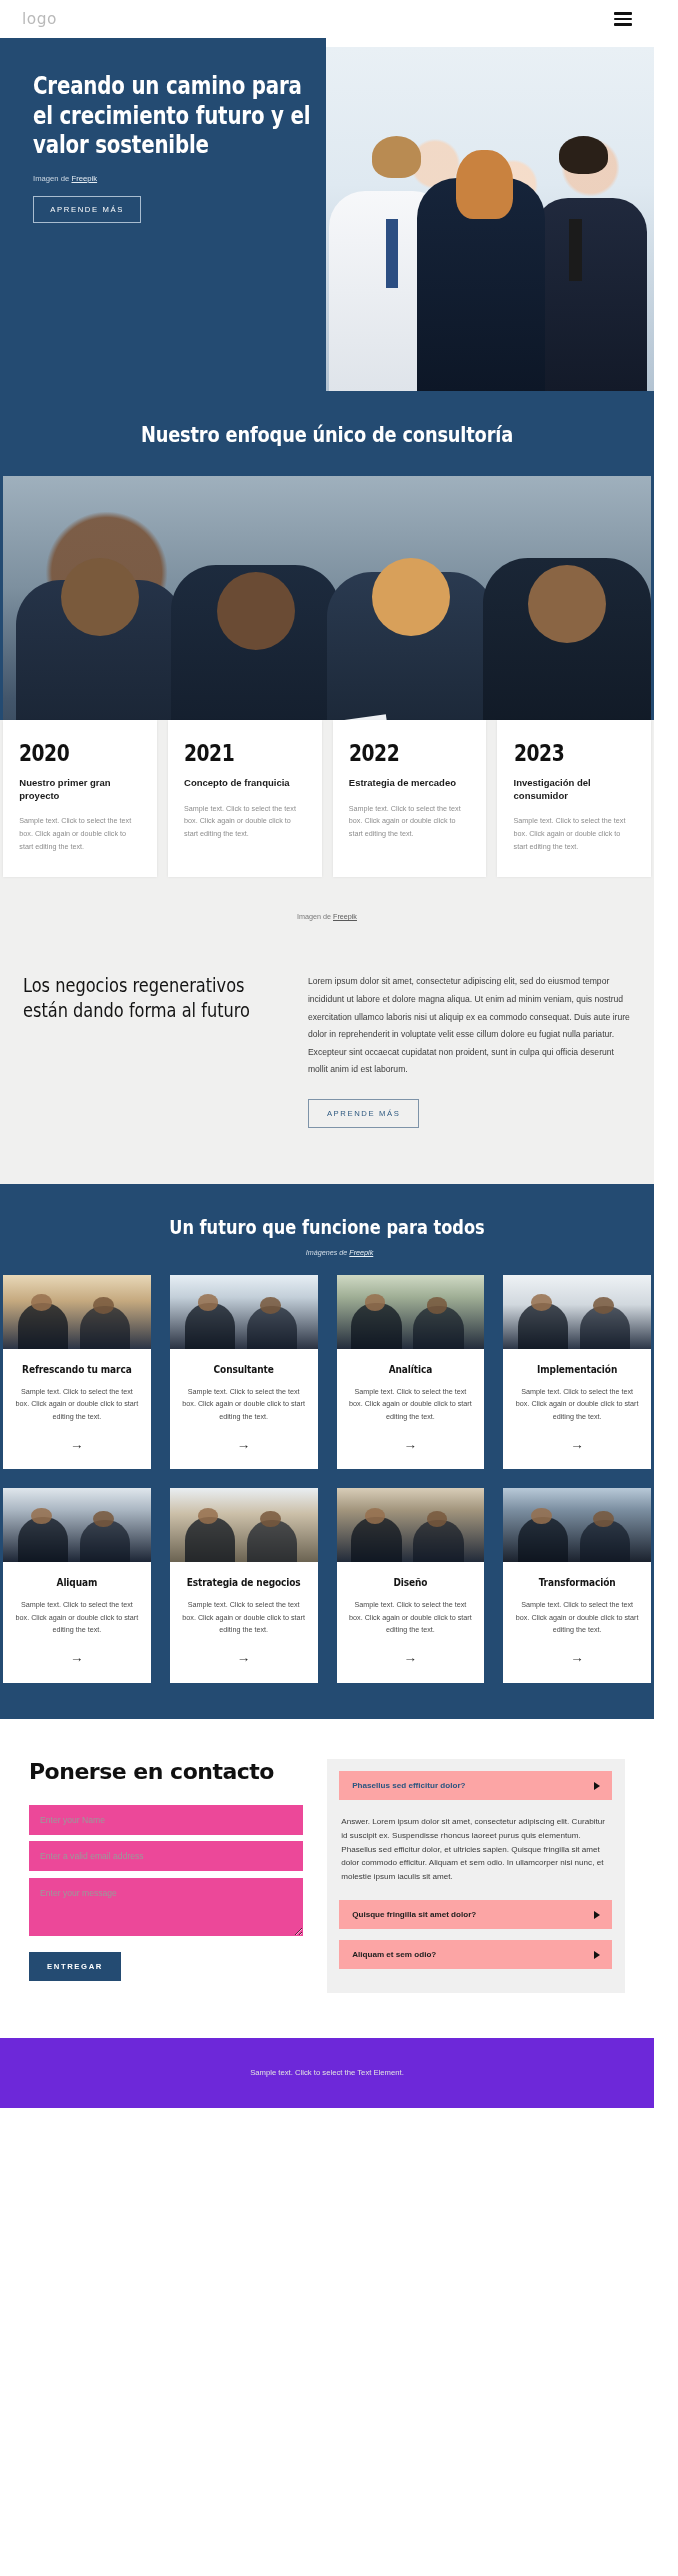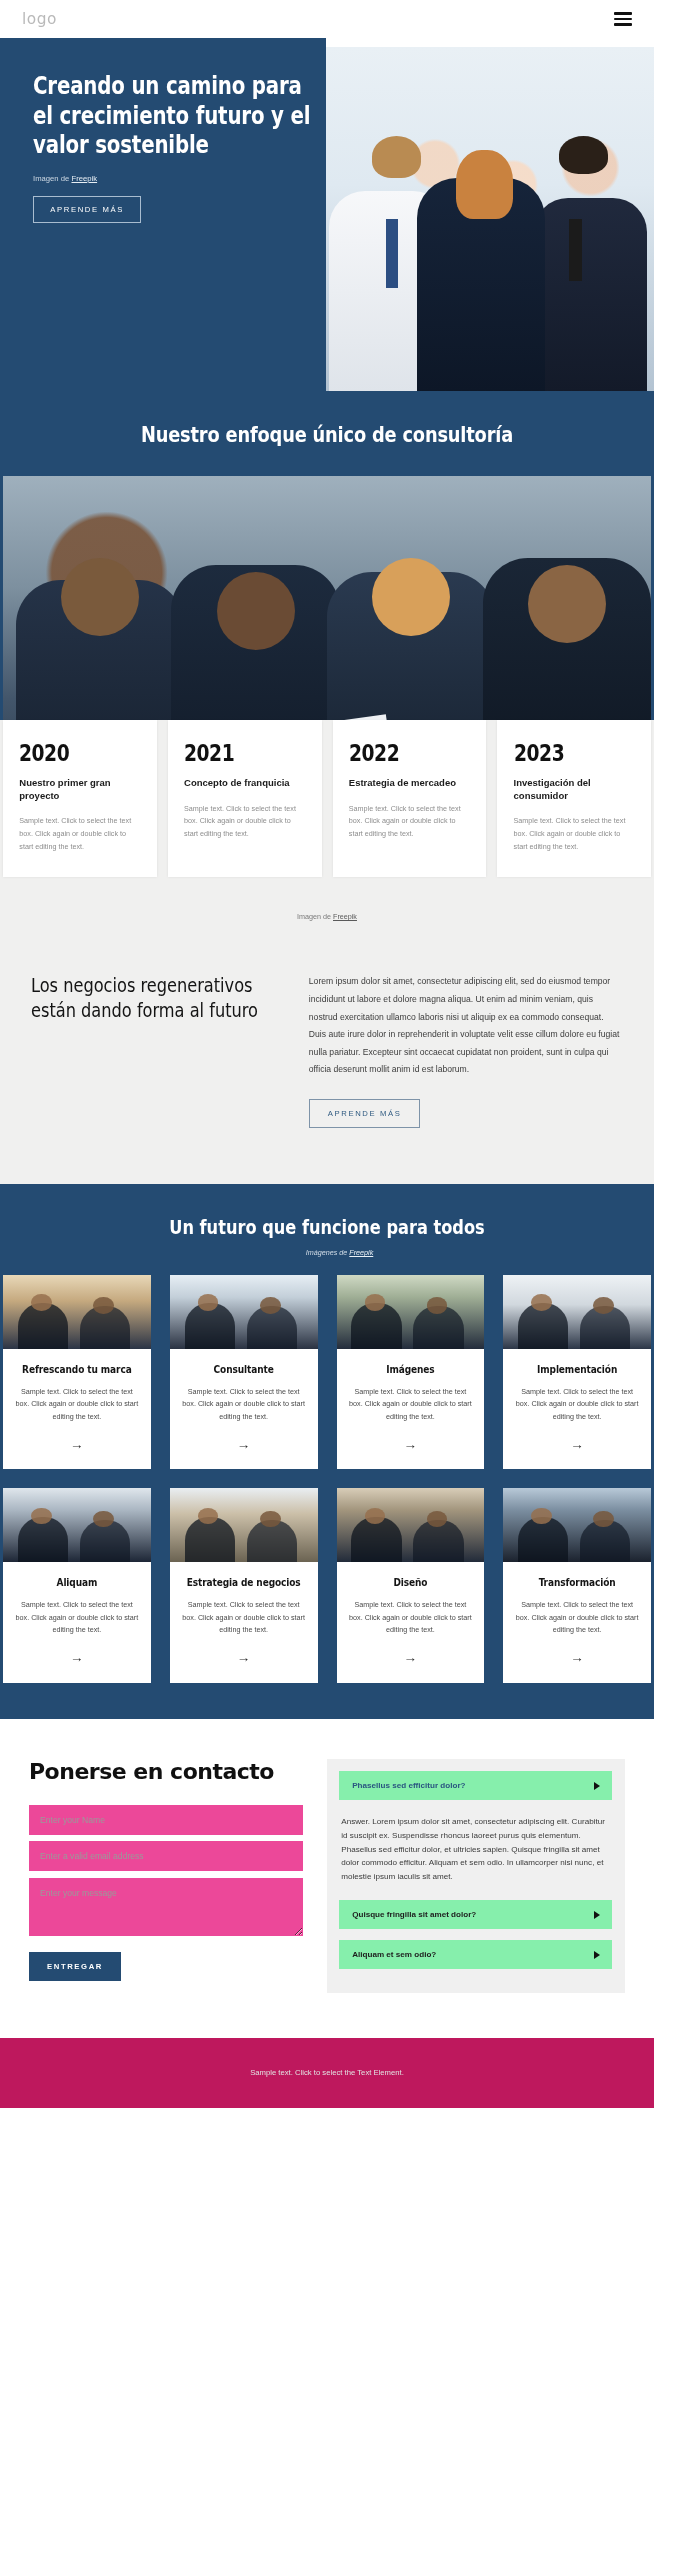--- a/index.html
+++ b/index.html
@@ -146,21 +146,21 @@
     transform: scaleX(.92); transform-origin: left;
   }
   .tl-head {
     margin-top: 11px; font-size: 9.5px; font-weight: 700; color: #1b1b1b; line-height: 1.35;
   }
   .tl-body { margin-top: 12.7px; font-size: 7.2px; color: #8d8d8d; line-height: 1.75; }
   .credit-center { text-align: center; font-size: 7.2px; color: #7a7a7a; padding: 23.5px 0 0; }
   .credit-center a { color: #5a5a5a; text-decoration: underline; }
 
   
-  .regen { background: #f0f0ef; padding: 36px 31px 56px; display: flex; gap: 31px; }
+  .regen { background: #f0f0ef; padding: 36px 23px 56px; display: flex; gap: 31px; }
   .regen-left { width: 44%; }
   .regen-title {
     font-family: "DejaVu Sans Condensed", "Liberation Sans Narrow", "Liberation Sans", sans-serif;
     font-weight: 400; font-size: 20px; line-height: 1.25; color: #141414;
     transform: scaleX(.9); transform-origin: left top; width: 112%;
   }
   .regen-right { width: 56%; }
   .regen-body { font-size: 8.6px; line-height: 2.05; color: #3c3c3c; }
   .btn-outline-dark {
     margin-top: 20px; display: inline-block;
@@ -225,34 +225,34 @@
   .field::placeholder { color: #9a9a9a; }
   textarea.field { height: 58px; resize: vertical; }
   .btn-submit {
     margin-top: 7.2px; background: #244b72; color: #fff; border: none;
     font-size: 7.7px; letter-spacing: 1.6px; font-weight: 700;
     padding: 10px 18px; cursor: pointer;
     font-family: "Liberation Sans", sans-serif;
   }
   .contact-right { width: 52%; background: #f0f0f0; padding: 12.7px; }
   .faq-item {
-    background: #86efac; padding: 10px 12.7px;
+    background: #fca5a5; padding: 10px 12.7px;
     display: flex; align-items: center; justify-content: space-between;
     margin-bottom: 11px; cursor: pointer;
   }
   .faq-item.open .faq-q { color: #2a5580; }
   .faq-q { font-size: 8.1px; font-weight: 700; color: #1d1d1d; }
   .faq-caret {
     width: 0; height: 0; border-left: 6.3px solid #111;
     border-top: 4.5px solid transparent; border-bottom: 4.5px solid transparent;
   }
   .faq-answer { font-size: 8.1px; line-height: 1.7; color: #3a3a3a; padding: 3.6px 1.8px 16.3px; }
 
   
-  .footer { background: #be185d; height: 70px; display: flex; align-items: center; }
+  .footer { background: #6d28d9; height: 70px; display: flex; align-items: center; }
   .footer-text { font-size: 7.7px; color: #e2e2e2; margin: 0 auto; }
 </style>
 </head>
 <body>
 
 <div class="page">
 
   <header class="site-header">
     <div class="logo">logo</div>
     <div class="burger">
@@ -372,21 +372,21 @@
       </div>
 
       <div class="svc-card">
         <div class="svc-img im3">
             <div class="sil s1"></div>
             <div class="sil s2"></div>
             <div class="hd hd1"></div>
             <div class="hd hd2"></div>
           </div>
         <div class="svc-body">
-          <div class="svc-name">Imágenes</div>
+          <div class="svc-name">Analítica</div>
           <div class="svc-text">Sample text. Click to select the text box. Click again or double click to start editing the text.</div>
           <div class="svc-arrow">→</div>
         </div>
       </div>
 
       <div class="svc-card">
         <div class="svc-img im4">
             <div class="sil s1"></div>
             <div class="sil s2"></div>
             <div class="hd hd1"></div>

